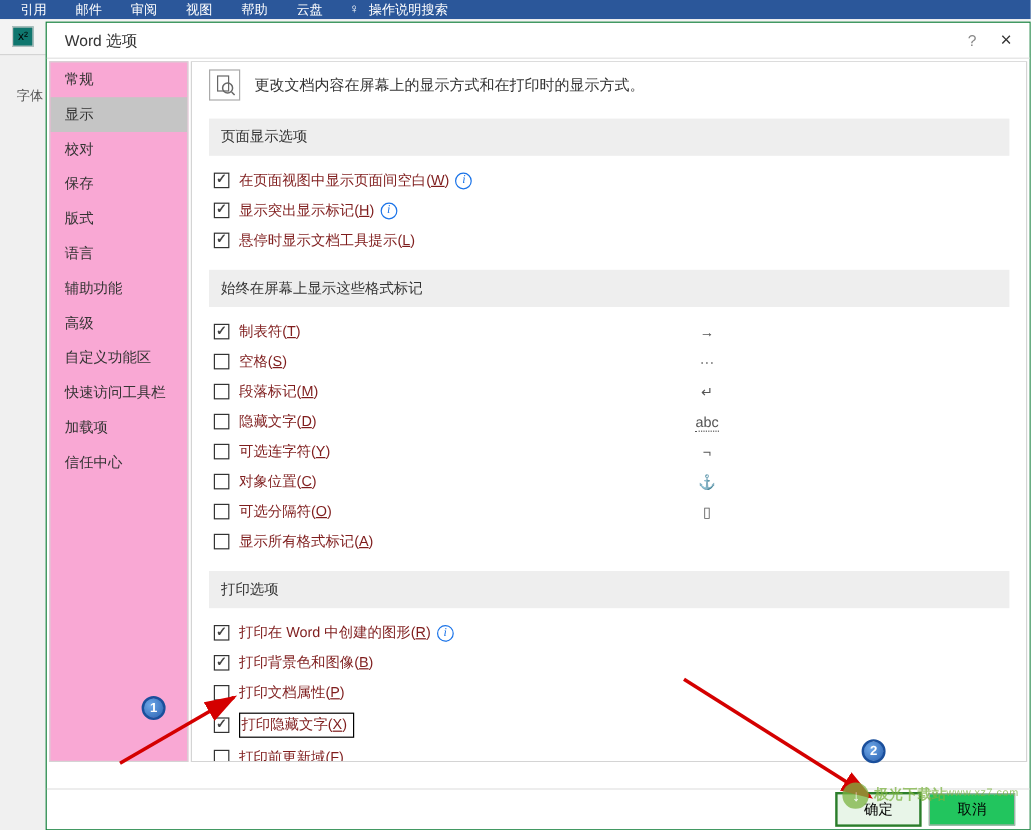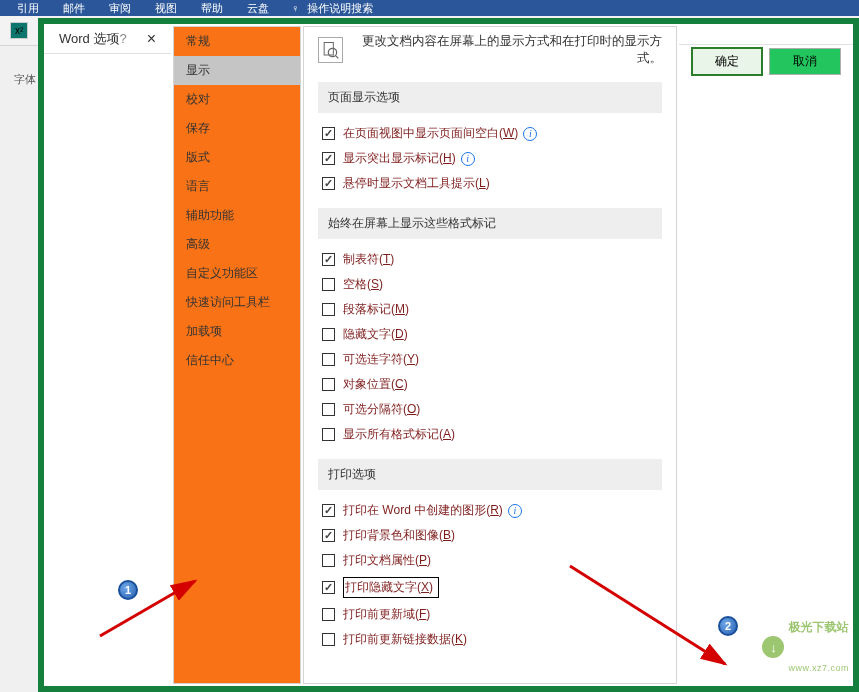--- a/index.html
+++ b/index.html
@@ -7,28 +7,28 @@
     
     .top-ribbon { background: #2b579a; height: 16px; display: flex; align-items: center; padding: 0 5px; }
     .ribbon-item { color: #fff; font-size: 11px; padding: 0 12px; cursor: pointer; }
     .ribbon-search { display: flex; align-items: center; margin-left: 10px; }
     .ribbon-search span { color: #fff; font-size: 11px; }
     
     .bg-toolbar { background: #f3f3f3; height: 30px; border-bottom: 1px solid #d4d4d4; display: flex; align-items: center; padding: 0 5px; }
     .bg-label { font-size: 11px; color: #555; padding: 0 8px; }
     .bg-sup { background: #0f766e; border: 1px solid #ccc; padding: 2px 4px; font-size: 10px; margin-left: 5px; }
     
-    .dialog { position: absolute; top: 18px; left: 38px; right: 0; bottom: 0; background: #fff; border: 6px solid #15803d; display: flex; flex-direction: row; }
+    .dialog { position: absolute; top: 18px; left: 38px; right: 0; bottom: 0; background: #fff; border: 1px solid #15803d; display: flex; flex-direction: column; }
     .dialog-titlebar { height: 30px; display: flex; align-items: center; padding: 0 15px; border-bottom: 1px solid #e1e1e1; }
     .dialog-title { font-size: 13px; color: #333; flex: 1; }
     .dialog-help { color: #888; font-size: 13px; margin-right: 20px; cursor: pointer; }
     .dialog-close { color: #333; font-size: 16px; cursor: pointer; font-weight: 300; }
     
     .dialog-body { flex: 1; display: flex; overflow: hidden; }
-    .sidebar { width: 128px; background: #f97316; border-right: 1px solid #e1e1e1; margin: 2px; border: 1px solid #d4d4d4; overflow-y: auto; }
+    .sidebar { width: 116px; background: #f9a8d4; border-right: 1px solid #e1e1e1; margin: 2px; border: 1px solid #d4d4d4; overflow-y: auto; }
     .sidebar-item { padding: 6px 12px; cursor: pointer; color: #333; font-size: 12px; border-bottom: 0; }
     .sidebar-item.active { background: #c5c5c5; }
     
     .content { flex: 1; padding: 0; margin: 2px; margin-left: 0; border: 1px solid #d4d4d4; overflow-y: auto; background: #fff; }
     .content-inner { padding: 6px 14px; }
     
     .header-row { display: flex; align-items: center; margin-bottom: 15px; text-align: right; }
     .header-icon { width: 26px; height: 26px; border: 1px solid #aaa; display: flex; align-items: center; justify-content: center; margin-right: 12px; position: relative; }
     .header-icon svg { width: 20px; height: 20px; }
     .header-text { font-size: 12.5px; color: #333; }
@@ -49,21 +49,21 @@
     .dialog-footer { height: 34px; display: flex; align-items: center; justify-content: flex-end; padding: 0 12px; border-top: 1px solid #e1e1e1; gap: 6px; position: relative; margin-top: 20px; }
     .btn { min-width: 72px; padding: 4px 16px; border: 1px solid #adadad; background: #22c55e; cursor: pointer; font-size: 12px; }
     .btn-ok { border: 2px solid #2b7d2b; background: #e8f5e8; }
     
     .circle-num { position: absolute; width: 20px; height: 20px; border-radius: 50%; border: 2px solid #1a4f9c; background: radial-gradient(circle at 35% 35%, #6fa8e8, #2860b0); color: #fff; font-size: 11px; font-weight: bold; display: flex; align-items: center; justify-content: center; z-index: 20; }
     .arrow { position: absolute; z-index: 19; pointer-events: none; }
     
     .watermark { position: absolute; right: 10px; bottom: 18px; z-index: 30; display: flex; align-items: center; opacity: 0.75; }
     .watermark-logo { width: 22px; height: 22px; background: #7cb342; border-radius: 50%; position: relative; margin-right: 4px; }
     .watermark-logo::after { content: '↓'; color: #fff; position: absolute; top: 50%; left: 50%; transform: translate(-50%,-50%); font-size: 13px; font-weight: bold; }
-    .watermark-text { display: flex; flex-direction: column; line-height: 1.1; gap: 30px; }
+    .watermark-text { display: flex; flex-direction: row; line-height: 1.1; }
     .watermark-text .l1 { color: #7cb342; font-size: 12px; font-weight: bold; }
     .watermark-text .l2 { color: #7cb342; font-size: 9px; letter-spacing: 0.5px; }
   </style>
 </head>
 <body>
 
 <div class="top-ribbon">
   <span class="ribbon-item">引用</span>
   <span class="ribbon-item">邮件</span>
   <span class="ribbon-item">审阅</span>

